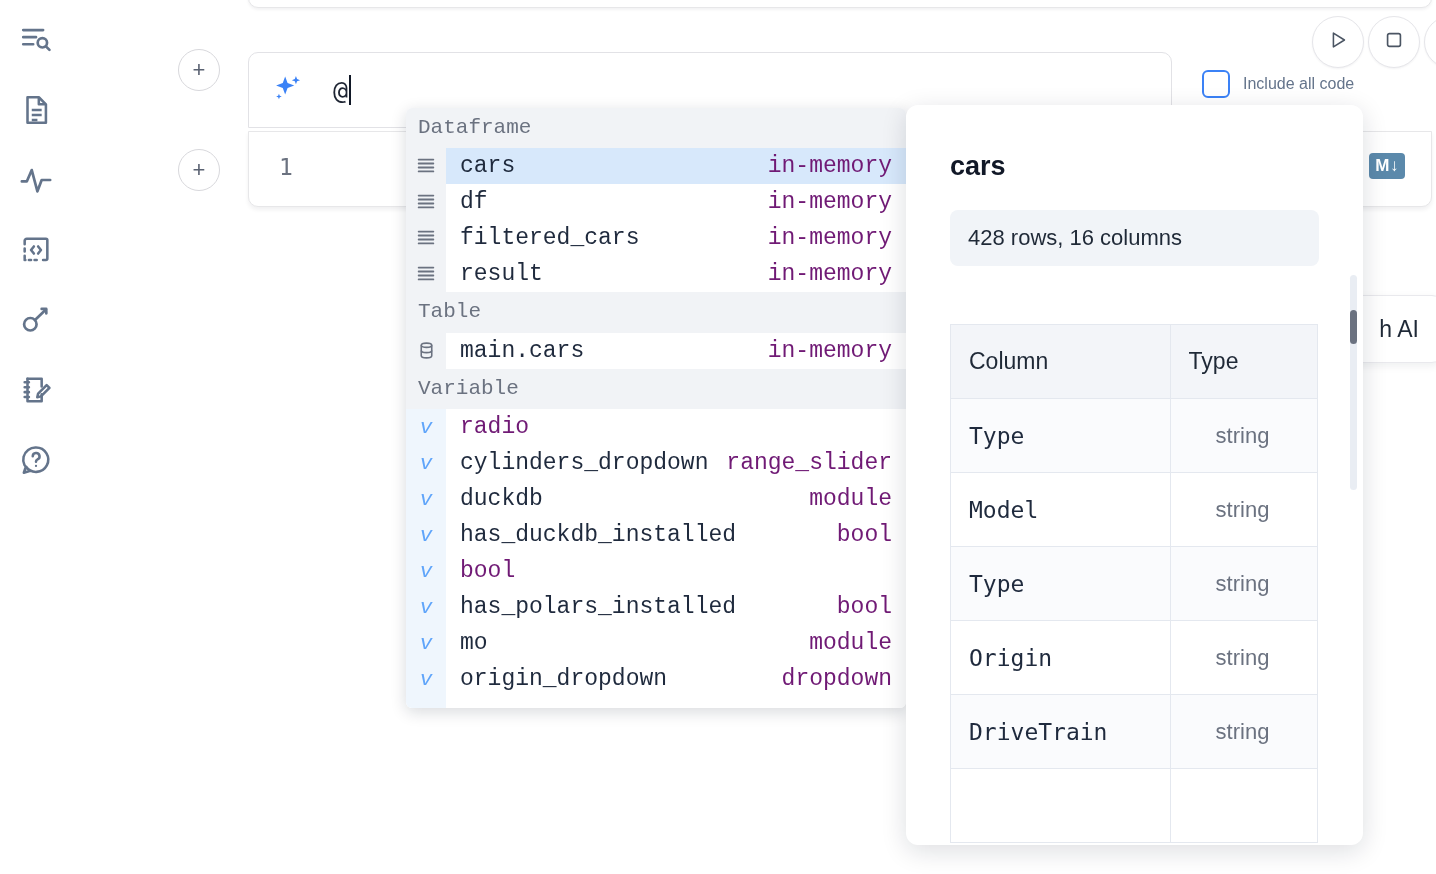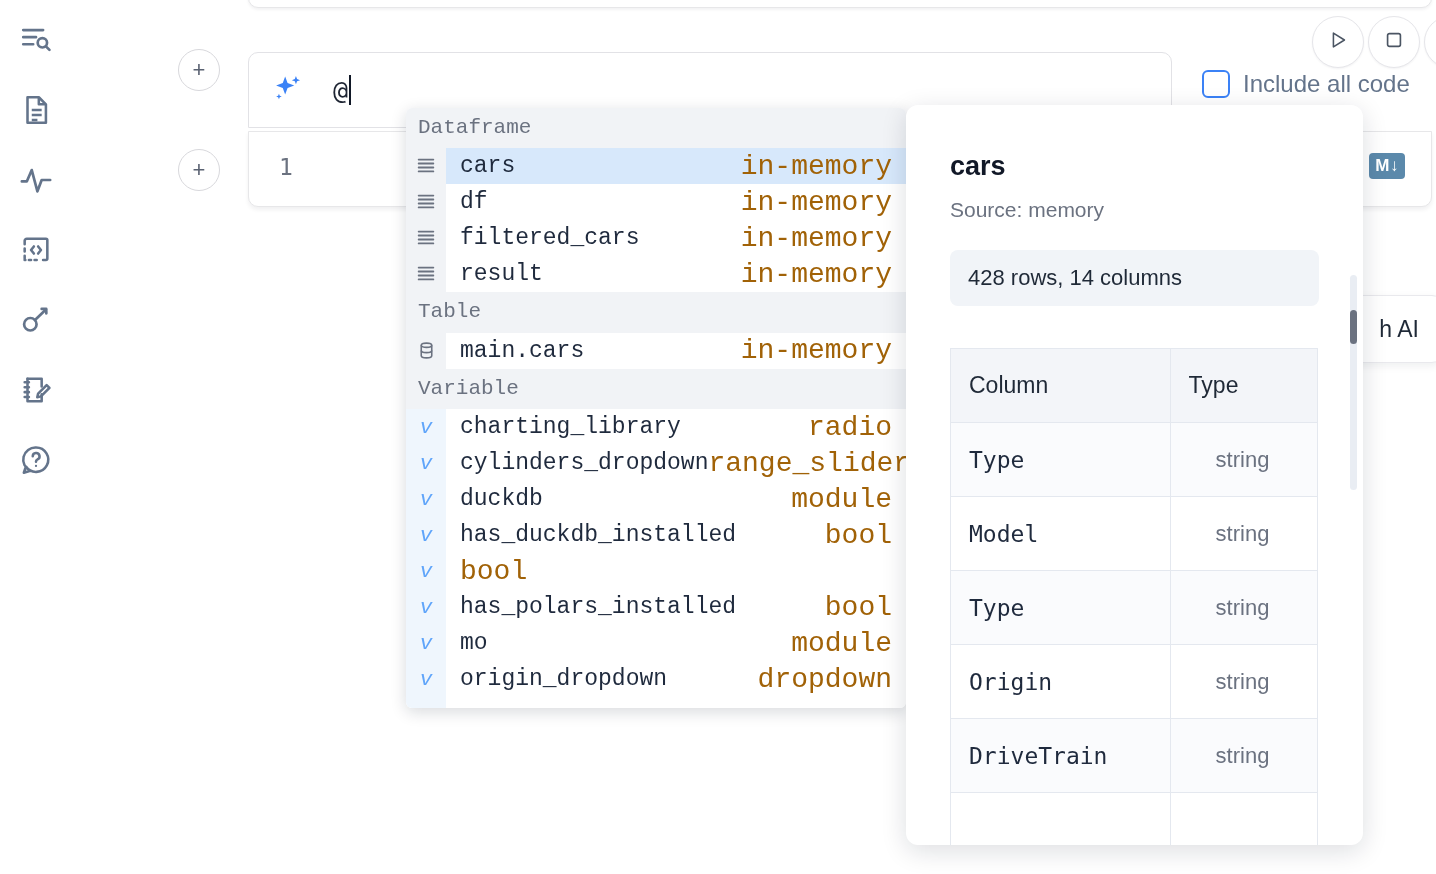--- a/index.html
+++ b/index.html
@@ -81,21 +81,21 @@
 
   
   .include-row {
     position: absolute; left: 1130px; top: 70px;
     display: flex; align-items: center; gap: 13px; cursor: pointer;
   }
   .cbox {
     width: 28px; height: 28px; border: 2px solid #3b82f6; border-radius: 6px;
     background: #ffffff;
   }
-  .include-label { font-size: 24px; color: #64748b; }
+  .include-label { font-size: 16px; color: #64748b; }
 
   
   .code-cell {
     position: absolute; left: 176px; top: 131px; width: 1184px; height: 76px;
     background: #ffffff; border: 1px solid #e7e7e9; border-radius: 0 0 10px 10px;
     box-shadow: 0 3px 4px rgba(15,23,42,0.06);
   }
   .line-no {
     position: absolute; left: 30px; top: 22px;
     font-family: "DejaVu Sans Mono", monospace; font-size: 23px; color: #6b7280;
@@ -143,39 +143,39 @@
     display: flex; align-items: center; justify-content: center;
     background: #f1f3f6; color: #6b7280;
   }
   .ac-gutter.var { background: #eff6fd; color: #60a5fa; font-style: italic; font-size: 21px; }
   .ac-body {
     flex: 1; display: flex; align-items: center; justify-content: space-between;
     height: 100%; padding: 0 14px 0 14px; background: #ffffff;
   }
   .ac-row.sel .ac-body { background: #d7e8fb; }
   .ac-label { font-size: 23px; color: #1f2a3d; white-space: nowrap; }
-  .ac-meta  { font-size: 28px; color: #a16207; white-space: nowrap; }
+  .ac-meta  { font-size: 23px; color: #701a75; white-space: nowrap; }
   .ac-icon svg { display: block; }
 
   
   .detail {
     position: absolute; left: 834px; top: 105px; width: 457px; height: 740px;
     background: #ffffff; border-radius: 12px;
     box-shadow: 0 6px 26px rgba(15,23,42,0.14);
     z-index: 30; overflow: hidden;
   }
   .detail-inner { padding: 46px 44px 0 44px; }
   .detail-title { font-size: 27px; font-weight: bold; color: #111827; }
   .detail-source { font-size: 21px; color: #6b7280; margin-top: 16px; }
   .detail-badge {
     margin-top: 28px; background: #f1f4f8; border-radius: 8px;
     padding: 15px 18px; font-size: 22px; color: #1f2937;
   }
   .detail-table {
-    margin-top: 42px; width: 368px; border-collapse: collapse;
+    margin-top: 58px; width: 368px; border-collapse: collapse;
     border: 1px solid #e4e8ef;
   }
   .detail-table th, .detail-table td {
     border: 1px solid #e4e8ef; text-align: left; height: 74px;
     padding: 0 18px; vertical-align: middle;
   }
   .detail-table th {
     background: #f3f5f9; font-weight: normal; font-size: 23px; color: #1f2937;
   }
   .detail-table td.col {
@@ -402,21 +402,20 @@
           <span class="ac-label">main.cars</span>
           <span class="ac-meta">in-memory</span>
         </span>
       </div>
 
       <div class="ac-group">Variable</div>
 
       <div class="ac-row">
         <span class="ac-gutter var">v</span>
         <span class="ac-body">
-          <span class="ac-label">charting_library</span>
           <span class="ac-meta">radio</span>
         </span>
       </div>
       <div class="ac-row">
         <span class="ac-gutter var">v</span>
         <span class="ac-body">
           <span class="ac-label">cylinders_dropdown</span>
           <span class="ac-meta">range_slider</span>
         </span>
       </div>
@@ -464,22 +463,21 @@
       <div class="ac-row">
         <span class="ac-gutter var">v</span>
         <span class="ac-body"></span>
       </div>
 
     </div>
 
     <div class="detail">
       <div class="detail-inner">
         <div class="detail-title">cars</div>
-        <div class="detail-source">Source: memory</div>
-        <div class="detail-badge">428 rows, 14 columns</div>
+        <div class="detail-badge">428 rows, 16 columns</div>
 
         <table class="detail-table">
           <tbody>
               <tr>
             <th>Column</th>
             <th>Type</th>
           </tr>
           <tr>
             <td class="col">Type</td>
             <td class="typ">string</td>

